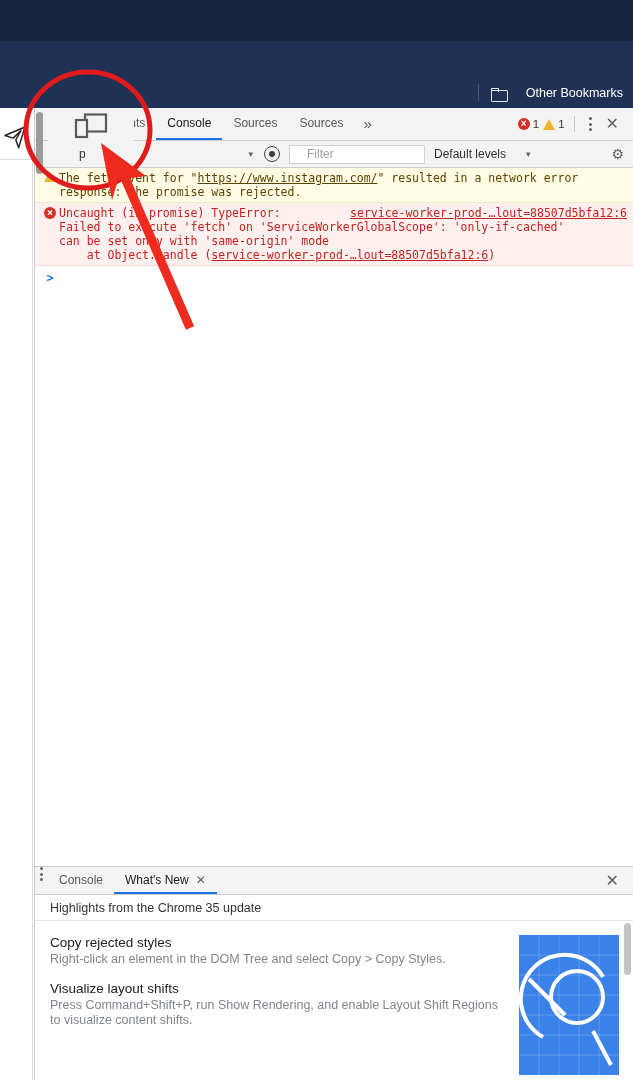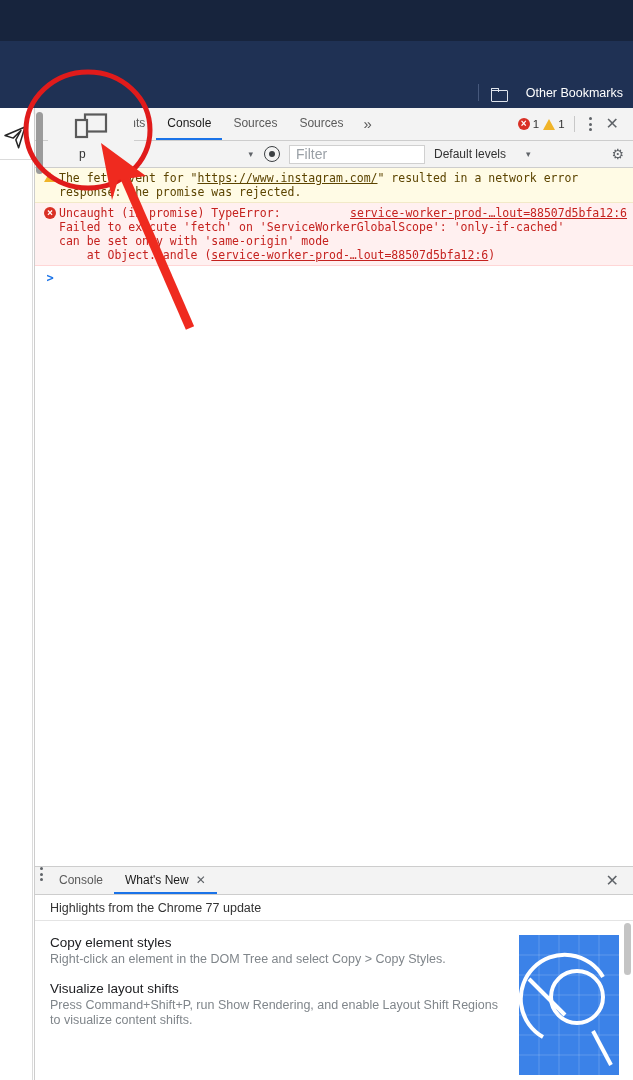--- a/index.html
+++ b/index.html
@@ -139,22 +139,22 @@
   .ctx-label { flex: 1; padding-left: 36px; }
   .caret { font-size: 9px; color: #5f6368; }
   .eye {
     width: 16px; height: 16px; margin: 0 9px 0 11px; border-radius: 50%;
     border: 1.6px solid #3c4043; position: relative;
     display: flex; align-items: center; justify-content: center;
   }
   .eye::after { content: ""; width: 6px; height: 6px; border-radius: 50%; background: #3c4043; }
   .filter-box {
     width: 136px; height: 19px; background: #fff; border: 1px solid #d0d0d0;
-    font-size: 14px; color: #9aa0a6; display: flex; align-items: center;
-    padding: 0 6px;
+    font-size: 12px; color: #9aa0a6; display: flex; align-items: center;
+    padding: 0 17px;
   }
   .deflevels { margin-left: 9px; font-size: 12px; color: #333;
     display: flex; align-items: center; gap: 20px; }
   .gear { margin-left: auto; margin-right: 9px; font-size: 14px; color: #5f6368; }
 
   .console-body { flex: 1; overflow: hidden; background: #fff; position: relative; }
   .msg { display: flex; padding: 3px 6px 3px 6px; font-family: "DejaVu Sans Mono", monospace;
     font-size: 11.5px; line-height: 14px; }
   .msg.warn { background: #fffbe5; border-bottom: 1px solid #f2e9c8; color: #5c4400; }
   .msg.error { background: #fff0f0; border-bottom: 1px solid #ffd6d6; color: #c5221f; }
@@ -353,27 +353,27 @@
         <div class="dw-tab active">
           <span>What's New</span>
           <span class="dw-close">✕</span>
         </div>
         <div class="dt-right">
           <span class="xbtn">✕</span>
         </div>
       </div>
 
       <div class="drawer-sub">
-        <span>Highlights from the Chrome 77 update</span>
+        <span>Highlights from the Chrome 35 update</span>
       </div>
 
       <div class="wn-body">
         <div class="wn-col">
           <div class="wn-item">
-            <div class="wn-title">Copy element styles</div>
+            <div class="wn-title">Copy rejected styles</div>
             <div class="wn-desc">Right-click an element in the DOM Tree and select Copy &gt; Copy Styles.</div>
           </div>
           <div class="wn-item">
             <div class="wn-title">Visualize layout shifts</div>
             <div class="wn-desc">Press Command+Shift+P, run Show Rendering, and enable Layout Shift Regions to visualize content shifts.</div>
           </div>
         </div>
         <div class="wn-art">
           <svg width="100" height="140" viewBox="0 0 100 140">
             <rect x="0" y="0" width="100" height="140" fill="#3b82e8"></rect>

